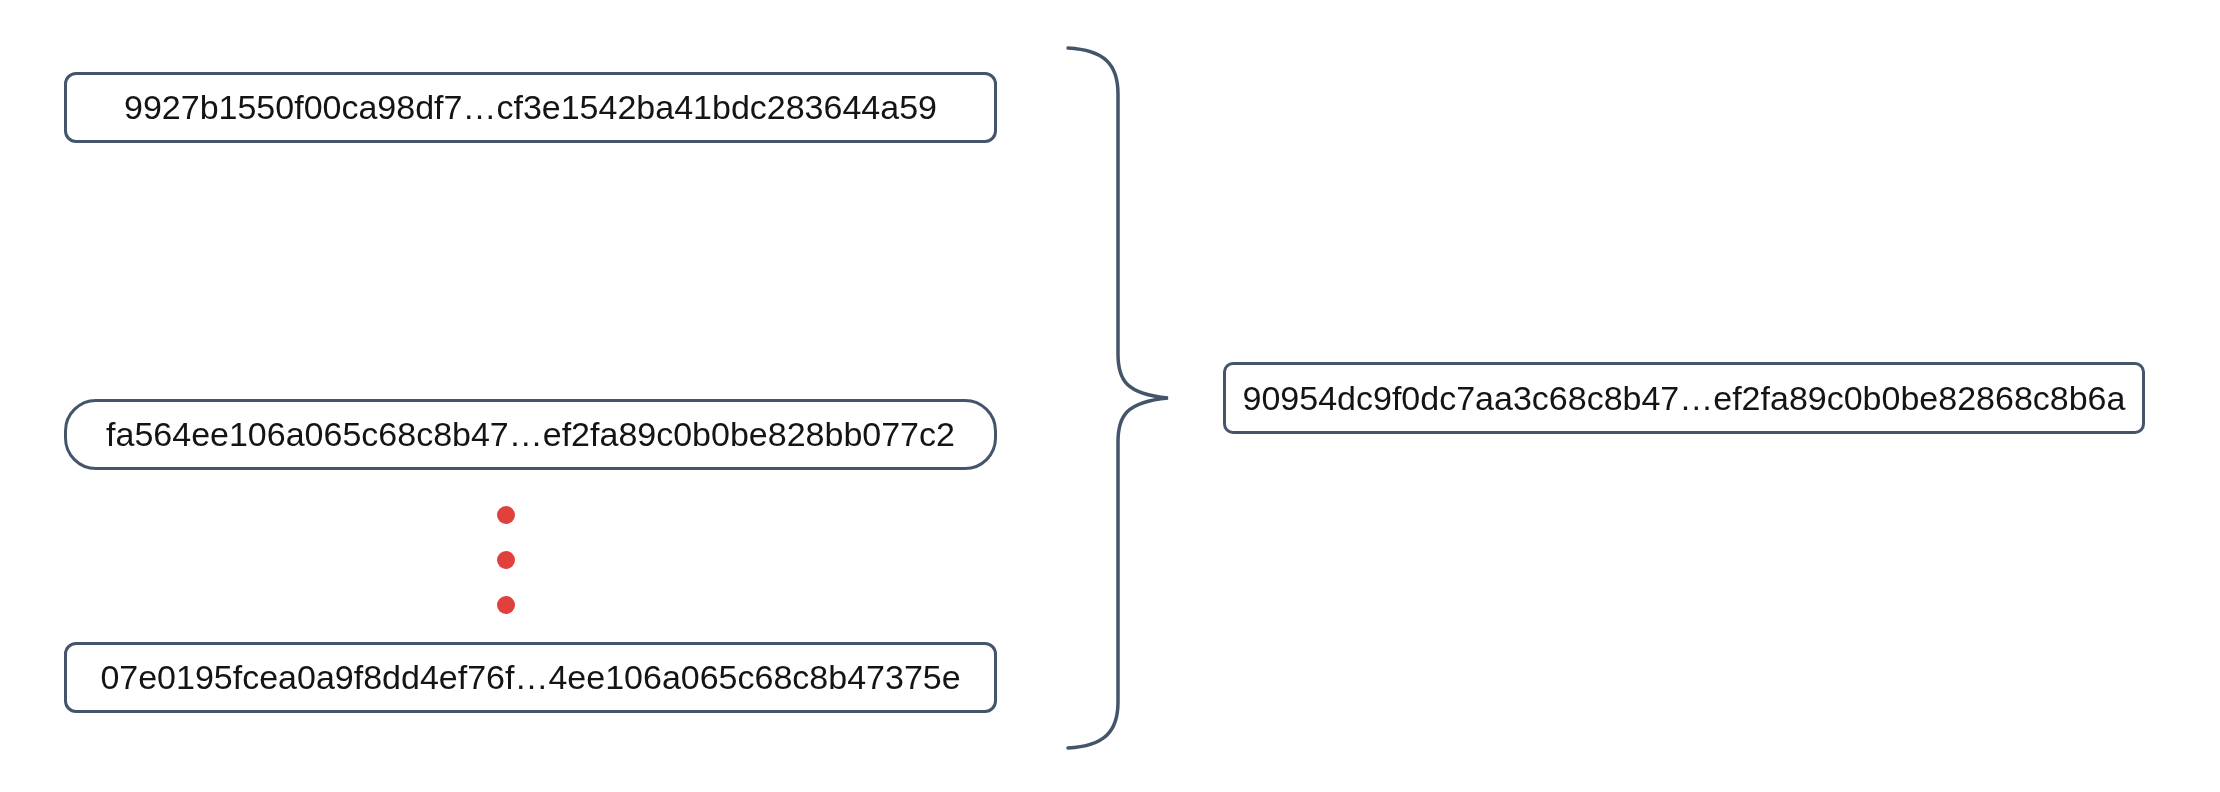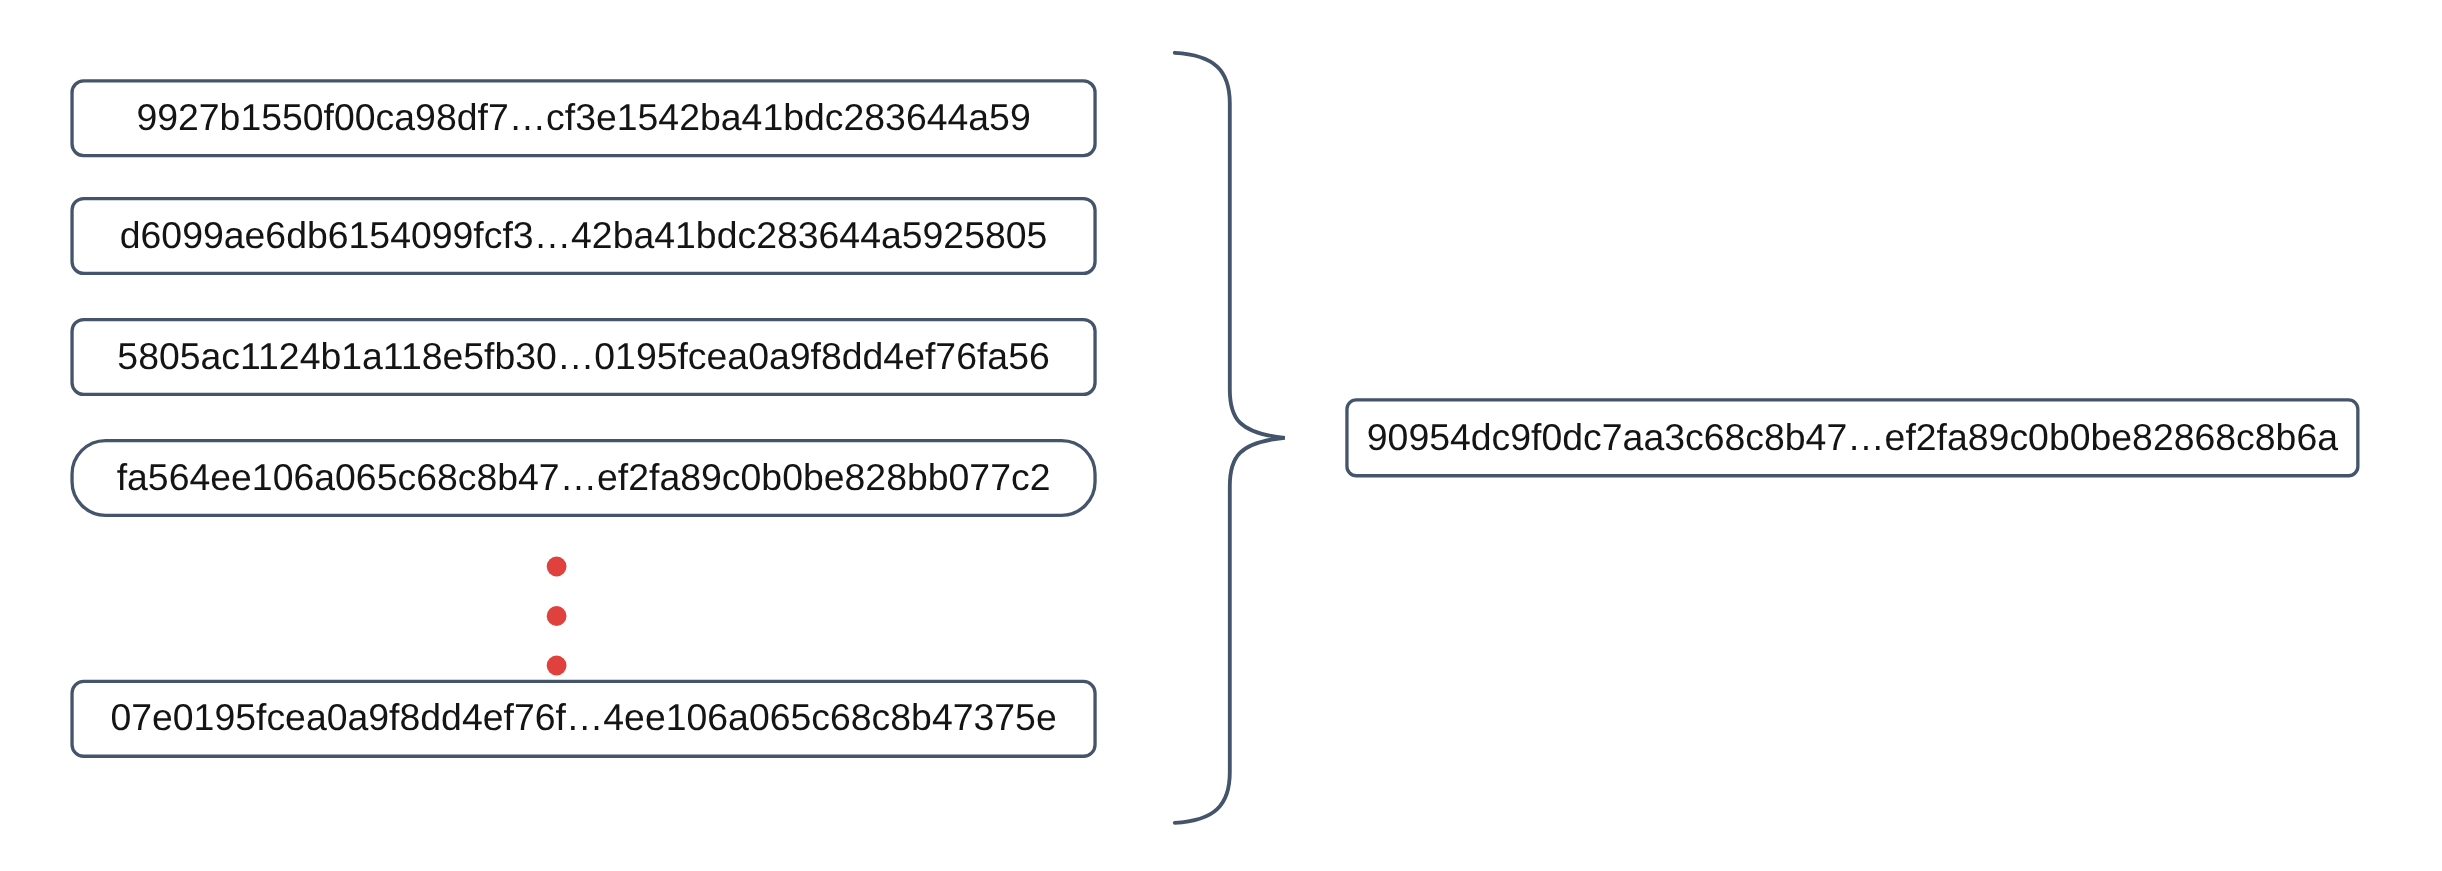--- a/index.html
+++ b/index.html
@@ -31,21 +31,21 @@
   }
   .left-box {
     left: 64px;
     width: 933px;
     height: 71px;
   }
   .left-box-0 { top: 72px; }
   .left-box-1 { top: 179px; }
   .left-box-2 { top: 289px; }
   .left-box-3 { top: 399px; border-radius: 32px; }
-  .left-box-4 { top: 618px; }
+  .left-box-4 { top: 642px; }
   .result-box {
     left: 1223px;
     top: 362px;
     width: 922px;
     height: 72px;
     border-radius: 10px;
   }
   .ellipsis {
     position: absolute;
     left: 497px;
@@ -72,27 +72,21 @@
 </style>
 </head>
 <body>
 
 <div class="canvas">
 
   <div class="hash-box left-box left-box-0">
     <span>9927b1550f00ca98df7…cf3e1542ba41bdc283644a59</span>
   </div>
 
-  <div class="hash-box left-box left-box-1">
-    <span>d6099ae6db6154099fcf3…42ba41bdc283644a5925805</span>
-  </div>
 
-  <div class="hash-box left-box left-box-2">
-    <span>5805ac1124b1a118e5fb30…0195fcea0a9f8dd4ef76fa56</span>
-  </div>
 
   <div class="hash-box left-box left-box-3">
     <span>fa564ee106a065c68c8b47…ef2fa89c0b0be828bb077c2</span>
   </div>
 
   <div class="ellipsis">
     <div class="dot"></div>
     <div class="dot"></div>
     <div class="dot"></div>
   </div>

